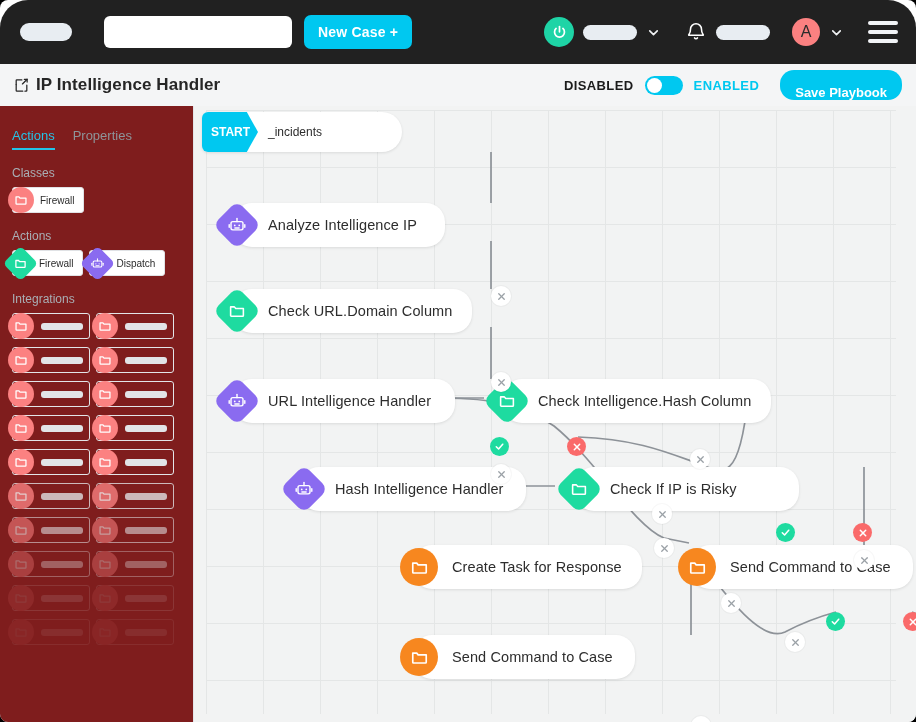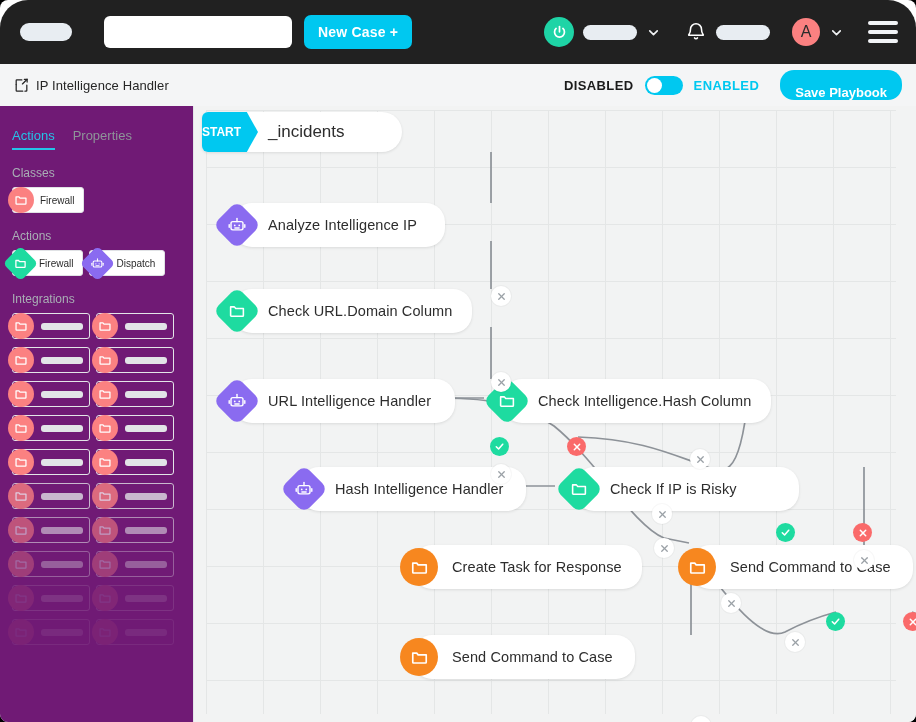--- a/index.html
+++ b/index.html
@@ -70,21 +70,21 @@
 
   
   #toolbar {
     position: absolute; left: 0; top: 64px;
     width: 916px; height: 42px;
     background: #f4f5f6;
     display: flex; align-items: center;
   }
   .pb-title { display: flex; align-items: center; margin-left: 14px; gap: 7px; }
   .pb-title span {
-    font-size: 13px; font-weight: normal; color: #262626; letter-spacing: .1px;
+    font-size: 17px; font-weight: bold; color: #262626; letter-spacing: .1px;
   }
   .toolbar-right {
     margin-left: auto; margin-right: 14px;
     display: flex; align-items: center; gap: 11px;
   }
   .lbl-disabled { font-size: 13px; font-weight: bold; color: #1b1b1b; letter-spacing: .4px; }
   .lbl-enabled  { font-size: 13px; font-weight: bold; color: #00c8f0; letter-spacing: .4px; }
   .toggle {
     width: 38px; height: 19px; border-radius: 10px;
     background: #00c8f0; position: relative; cursor: pointer;
@@ -97,21 +97,21 @@
     height: 28px; padding: 15px 15px; margin-left: 10px;
     background: #00c8f0; color: #ffffff; border: none; border-radius: 14px;
     font-family: "Liberation Sans", sans-serif;
     font-size: 13px; font-weight: bold; cursor: pointer;
   }
 
   
   #sidebar {
     position: absolute; left: 0; top: 106px;
     width: 194px; height: 616px;
-    background: #701a75;
+    background: #7f1d1d;
     border-right: 1px solid #e3e5e8;
     overflow: hidden;
   }
   .tabs { display: flex; gap: 18px; margin: 22px 0 0 12px; }
   .tab {
     font-size: 13px; color: #8e9499; cursor: pointer; padding-bottom: 5px;
   }
   .tab.active { color: #24c3e8; border-bottom: 2px solid #24c3e8; }
   .sec-title {
     font-size: 12px; color: #a9afb5; margin: 16px 0 7px 12px;
@@ -193,25 +193,25 @@
   .start-node {
     position: absolute; height: 40px;
     background: #ffffff; border-radius: 6px 20px 20px 6px;
     display: flex; align-items: center;
     box-shadow: 0 1px 3px rgba(0,0,0,.10);
     padding-right: 24px;
   }
   .start-badge {
     width: 56px; height: 40px; background: #00c8f0;
     color: #ffffff; font-size: 12px; font-weight: bold;
-    display: flex; align-items: center; 
+    display: flex; align-items: center; padding-left: 9px;
     border-radius: 6px 0 0 6px;
     clip-path: polygon(0 0, 80% 0, 100% 50%, 80% 100%, 0 100%);
   }
-  .start-node .label { font-size: 17px; color: #2d2d2d; margin-left: 10px; }
+  .start-node .label { font-size: 12px; color: #2d2d2d; margin-left: 10px; }
 
   .diam {
     width: 34px; height: 34px; border-radius: 8px;
     transform: rotate(45deg);
     display: flex; align-items: center; justify-content: center;
   }
   .diam > svg { transform: rotate(-45deg); }
   .circ {
     width: 38px; height: 38px; border-radius: 50%;
     display: flex; align-items: center; justify-content: center;

